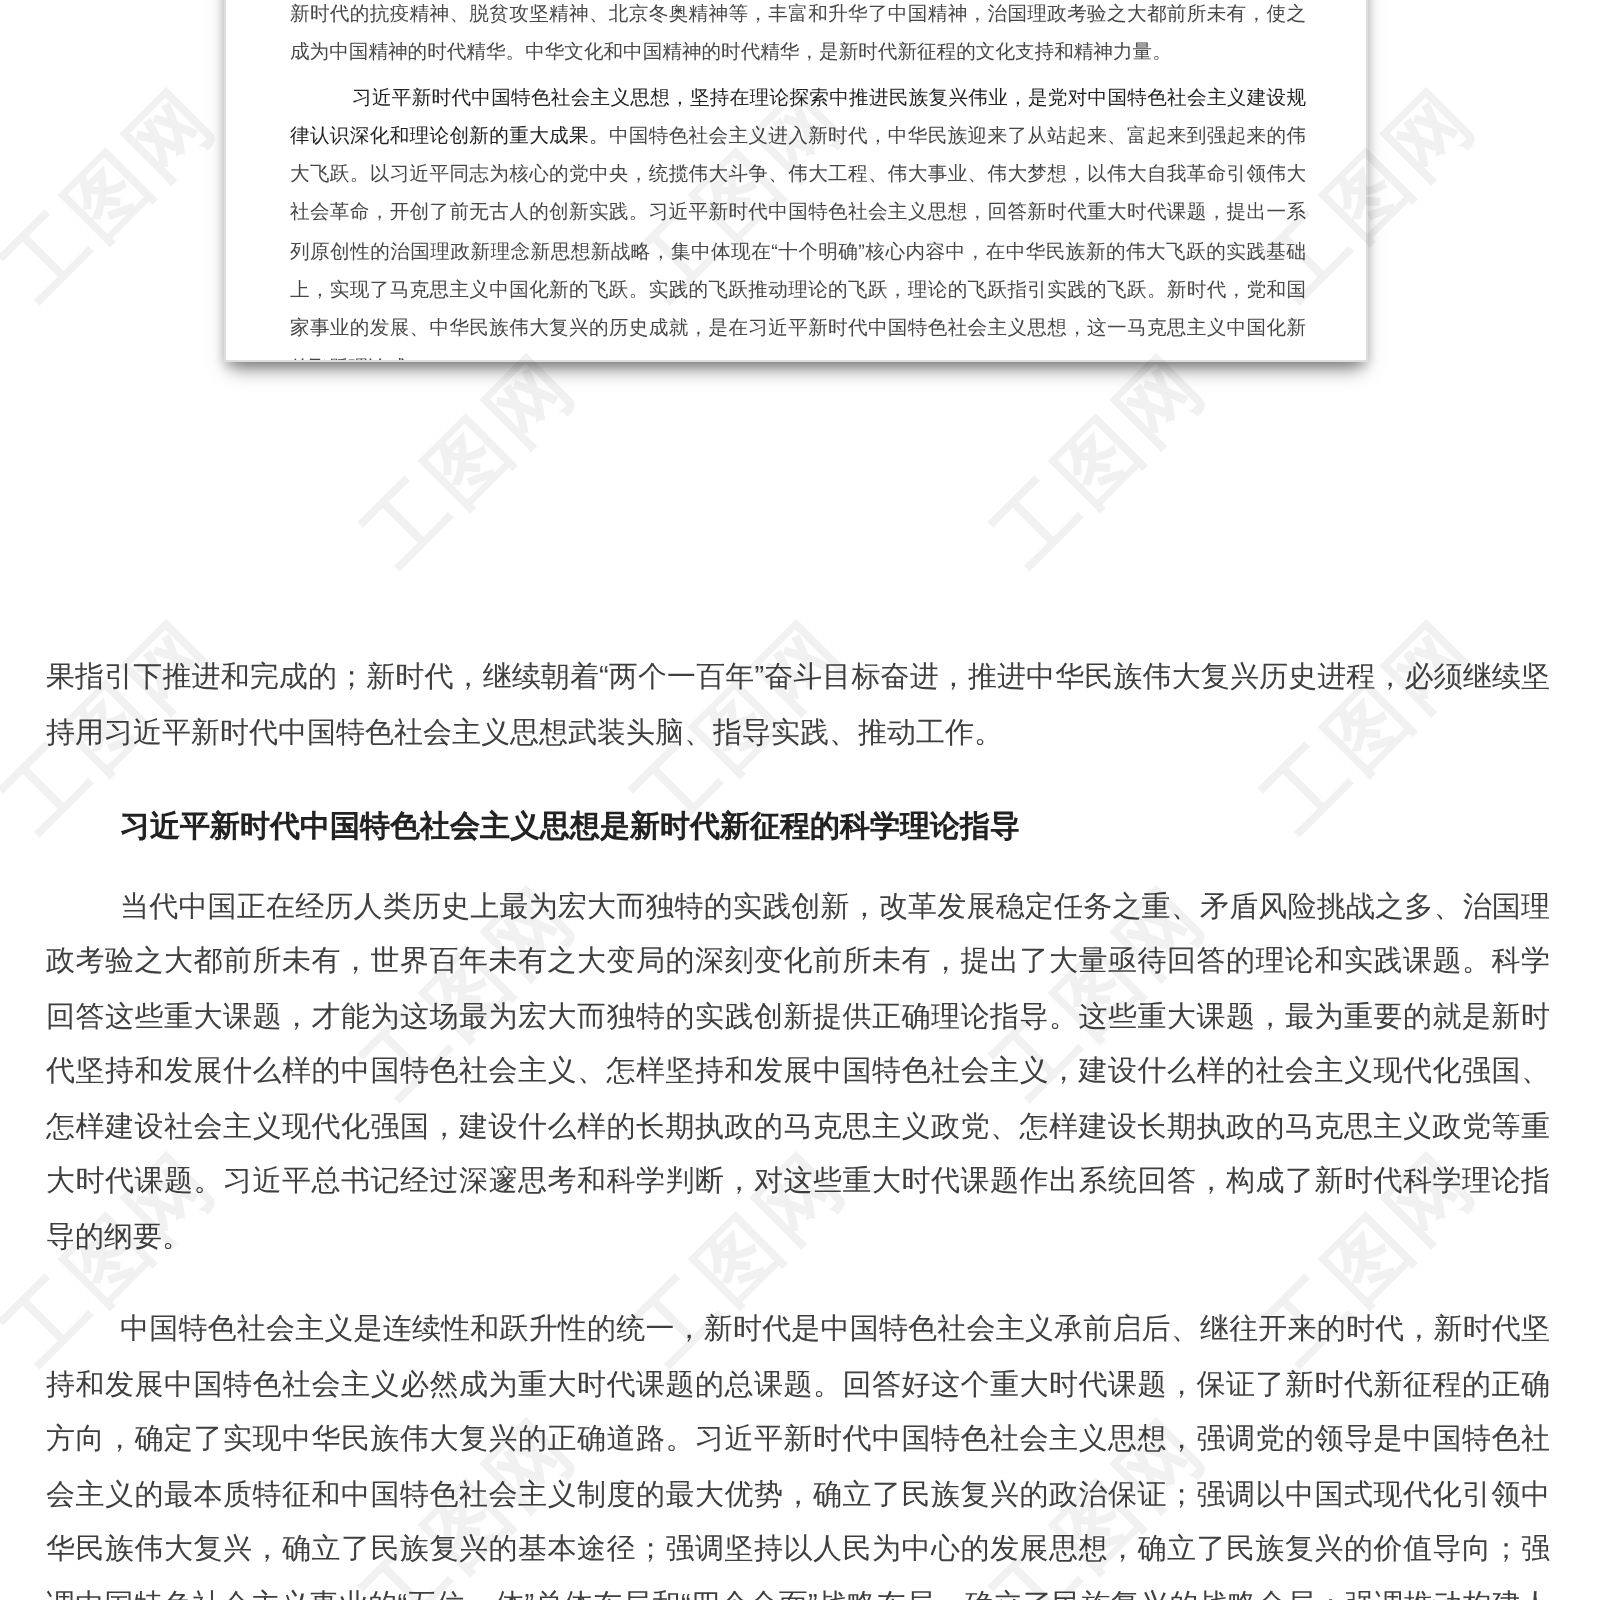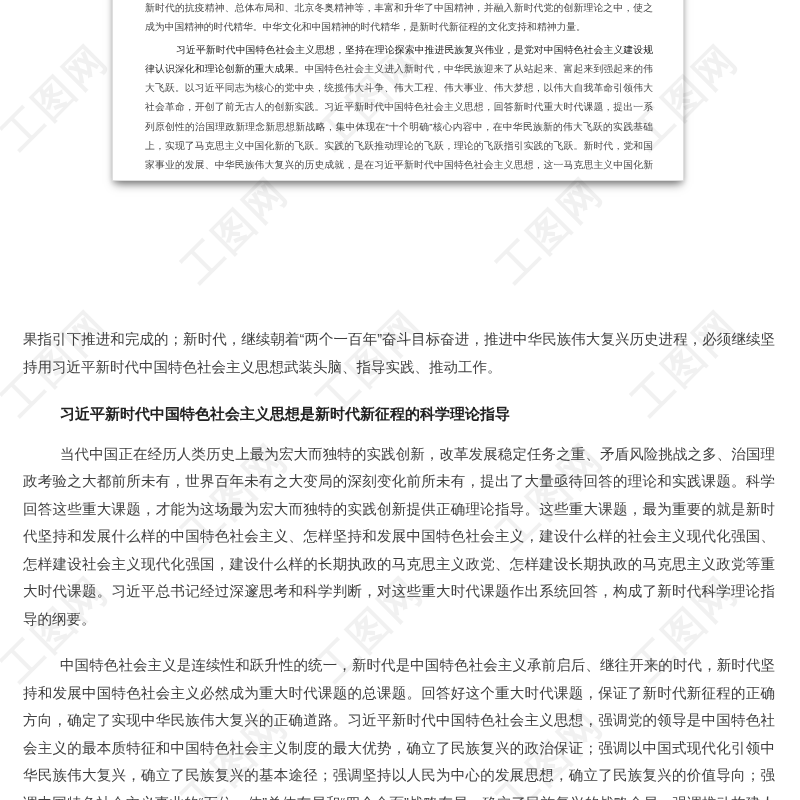--- a/index.html
+++ b/index.html
@@ -72,21 +72,21 @@
     letter-spacing: 3px;
     white-space: nowrap;
     color: rgba(0,0,0,0.055);
     font-family: "Liberation Sans", sans-serif;
   }
 </style>
 </head>
 <body>
 
 <div class="top-page">
-  <p><span>新时代的抗疫精神、总体布局和、北京冬奥精神等，丰富和升华了中国精神，并融入新时代党的创新理论之中，使之成为中国精神的时代精华。中华文化和中国精神的时代精华，是新时代新征程的文化支持和精神力量。</span></p>
+  <p><span>新时代的抗疫精神、脱贫攻坚精神、北京冬奥精神等，丰富和升华了中国精神，治国理政考验之大都前所未有，使之成为中国精神的时代精华。中华文化和中国精神的时代精华，是新时代新征程的文化支持和精神力量。</span></p>
   <p class="indent"><b>习近平新时代中国特色社会主义思想，坚持在理论探索中推进民族复兴伟业，是党对中国特色社会主义建设规律认识深化和理论创新的重大成果。</b><span>中国特色社会主义进入新时代，中华民族迎来了从站起来、富起来到强起来的伟大飞跃。以习近平同志为核心的党中央，统揽伟大斗争、伟大工程、伟大事业、伟大梦想，以伟大自我革命引领伟大社会革命，开创了前无古人的创新实践。习近平新时代中国特色社会主义思想，回答新时代重大时代课题，提出一系列原创性的治国理政新理念新思想新战略，集中体现在“十个明确”核心内容中，在中华民族新的伟大飞跃的实践基础上，实现了马克思主义中国化新的飞跃。实践的飞跃推动理论的飞跃，理论的飞跃指引实践的飞跃。新时代，党和国家事业的发展、中华民族伟大复兴的历史成就，是在习近平新时代中国特色社会主义思想，这一马克思主义中国化新的飞跃理论成</span></p>
 </div>
 
 <div class="main-block">
   <p class="p1">果指引下推进和完成的；新时代，继续朝着“两个一百年”奋斗目标奋进，推进中华民族伟大复兴历史进程，必须继续坚持用习近平新时代中国特色社会主义思想武装头脑、指导实践、推动工作。</p>
   <h3 class="m-heading">习近平新时代中国特色社会主义思想是新时代新征程的科学理论指导</h3>
   <p class="indent p2">当代中国正在经历人类历史上最为宏大而独特的实践创新，改革发展稳定任务之重、矛盾风险挑战之多、治国理政考验之大都前所未有，世界百年未有之大变局的深刻变化前所未有，提出了大量亟待回答的理论和实践课题。科学回答这些重大课题，才能为这场最为宏大而独特的实践创新提供正确理论指导。这些重大课题，最为重要的就是新时代坚持和发展什么样的中国特色社会主义、怎样坚持和发展中国特色社会主义，建设什么样的社会主义现代化强国、怎样建设社会主义现代化强国，建设什么样的长期执政的马克思主义政党、怎样建设长期执政的马克思主义政党等重大时代课题。习近平总书记经过深邃思考和科学判断，对这些重大时代课题作出系统回答，构成了新时代科学理论指导的纲要。</p>
   <p class="indent p3">中国特色社会主义是连续性和跃升性的统一，新时代是中国特色社会主义承前启后、继往开来的时代，新时代坚持和发展中国特色社会主义必然成为重大时代课题的总课题。回答好这个重大时代课题，保证了新时代新征程的正确方向，确定了实现中华民族伟大复兴的正确道路。习近平新时代中国特色社会主义思想，强调党的领导是中国特色社会主义的最本质特征和中国特色社会主义制度的最大优势，确立了民族复兴的政治保证；强调以中国式现代化引领中华民族伟大复兴，确立了民族复兴的基本途径；强调坚持以人民为中心的发展思想，确立了民族复兴的价值导向；强调中国特色社会主义事业的“五位一体”总体布局和“四个全面”战略布局，确立了民族复兴的战略全局；强调推动构建人类命</p>
 </div>
 

